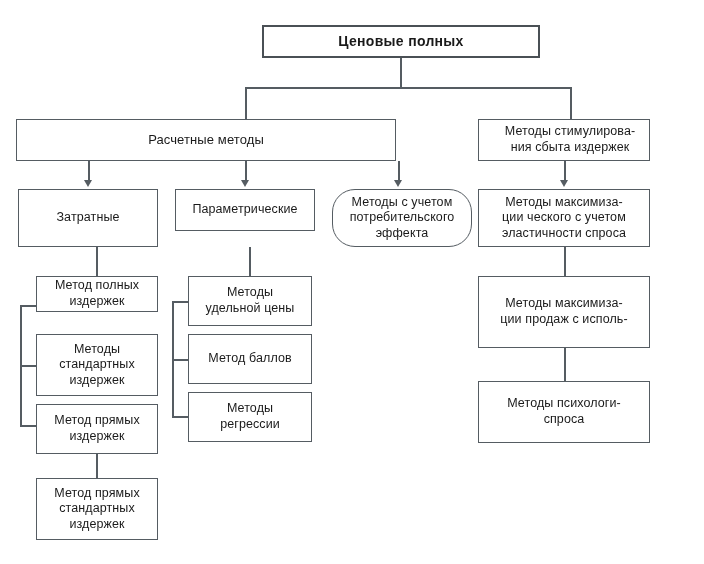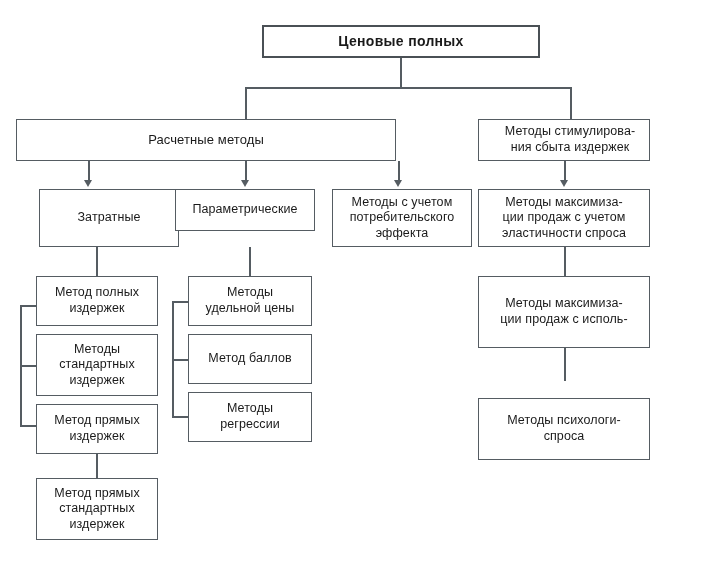--- a/index.html
+++ b/index.html
@@ -79,51 +79,51 @@
 
   <div class="vline" style="left:245px;top:161px;height:21px;"></div>
   <div class="arrow" style="left:241px;top:180px;"></div>
 
   <div class="vline" style="left:398px;top:161px;height:21px;"></div>
   <div class="arrow" style="left:394px;top:180px;"></div>
 
   <div class="vline" style="left:564px;top:161px;height:21px;"></div>
   <div class="arrow" style="left:560px;top:180px;"></div>
 
-  <div class="node" style="left:18px;top:189px;width:140px;height:58px;margin-left:21px;">
+  <div class="node" style="left:18px;top:189px;width:140px;height:58px;">
     <span>Затратные</span>
   </div>
 
   <div class="node" style="left:175px;top:189px;width:140px;height:42px;">
     <span>Параметрические</span>
   </div>
 
-  <div class="node" style="left:332px;top:189px;width:140px;height:58px;">
+  <div class="node" style="left:332px;top:189px;width:140px;height:58px;border-radius:23px;">
     <div>
       <span>Методы с учетом</span>
       <span>потребительского</span>
       <span>эффекта</span>
     </div>
   </div>
 
   <div class="node" style="left:478px;top:189px;width:172px;height:58px;">
     <div>
       <span>Методы максимиза-</span>
-      <span>ции продаж с учетом</span>
+      <span>ции ческого с учетом</span>
       <span>эластичности спроса</span>
     </div>
   </div>
 
   <div class="vline" style="left:96px;top:247px;height:29px;"></div>
   <div class="vline" style="left:20px;top:305px;height:121px;"></div>
   <div class="hline" style="left:20px;top:305px;width:17px;"></div>
   <div class="hline" style="left:20px;top:365px;width:17px;"></div>
   <div class="hline" style="left:20px;top:425px;width:17px;"></div>
 
-  <div class="node" style="left:36px;top:276px;width:122px;height:50px;justify-content:center;">
+  <div class="node" style="left:36px;top:276px;width:122px;height:36px;justify-content:center;">
     <div>
       <span>Метод полных</span>
       <span>издержек</span>
     </div>
   </div>
 
   <div class="node" style="left:36px;top:334px;width:122px;height:62px;">
     <div>
       <span>Методы</span>
       <span>стандартных</span>
@@ -176,20 +176,20 @@
 
   <div class="node" style="left:478px;top:276px;width:172px;height:72px;">
     <div>
       <span>Методы максимиза-</span>
       <span>ции продаж с исполь-</span>
     </div>
   </div>
 
   <div class="vline" style="left:564px;top:348px;height:33px;"></div>
 
-  <div class="node" style="left:478px;top:381px;width:172px;height:62px;margin-top:17px;">
+  <div class="node" style="left:478px;top:381px;width:172px;height:62px;">
     <div>
       <span>Методы психологи-</span>
       <span>спроса</span>
     </div>
   </div>
 
 </div>
 
 </body></html>

